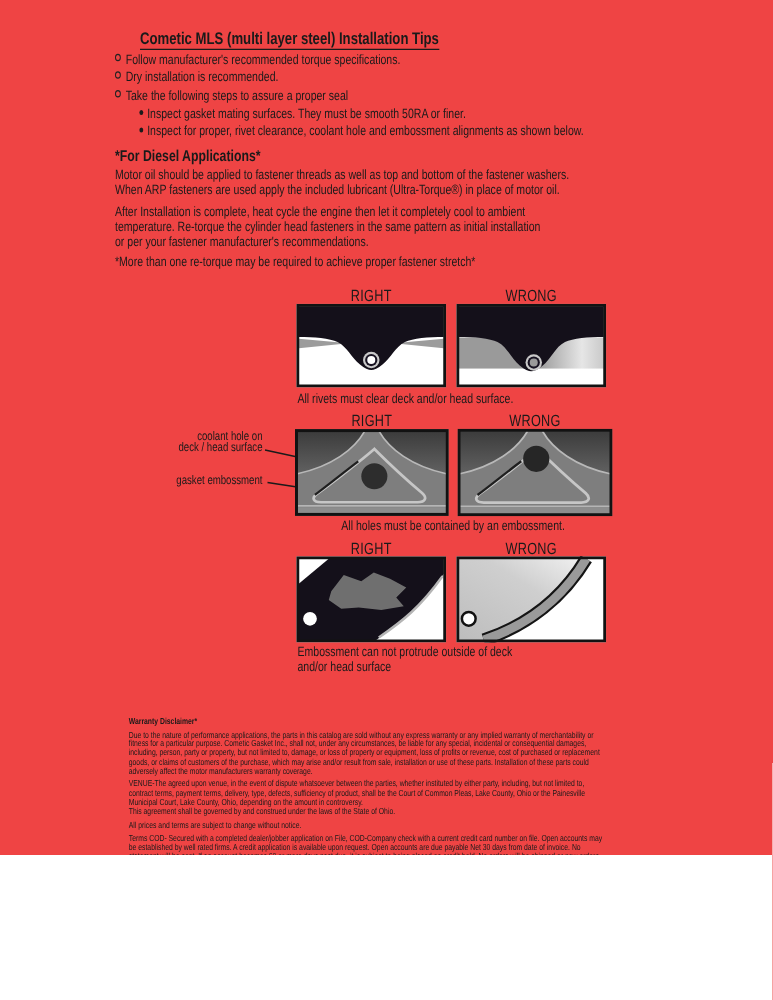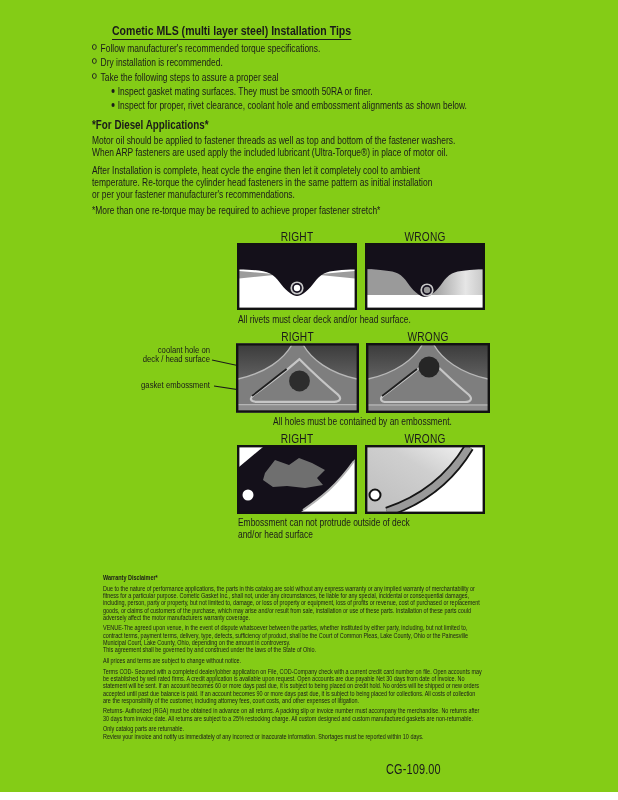--- a/index.html
+++ b/index.html
@@ -1,16 +1,16 @@
 <!DOCTYPE html>
 <html><head>
 <meta charset="utf-8">
 <style>
   html,body{margin:0;padding:0;background:#fff;}
-  .page{position:relative;width:618px;height:792px;background:#84cc16;overflow:hidden;
+  .page{position:relative;width:618px;height:684px;background:#ef4444;overflow:hidden;
         font-family:"Liberation Sans", sans-serif;color:#1a1a1a;}
   .abs{position:absolute;}
   .cx{transform:scaleX(.78);transform-origin:0 0;}
   .cxc{transform:scaleX(.78);transform-origin:50% 0;}
   .cxr{transform:scaleX(.78);transform-origin:100% 0;}
   .nowrap{white-space:nowrap;}
   .title{font-size:13.5px;font-weight:bold;line-height:15px;}
   .title span{display:inline-block;border-bottom:1.6px solid #1a1a1a;padding-bottom:1px;}
   .body-txt{font-size:10.8px;line-height:11.8px;}
   .bullets{font-size:10.8px;line-height:14.3px;}

